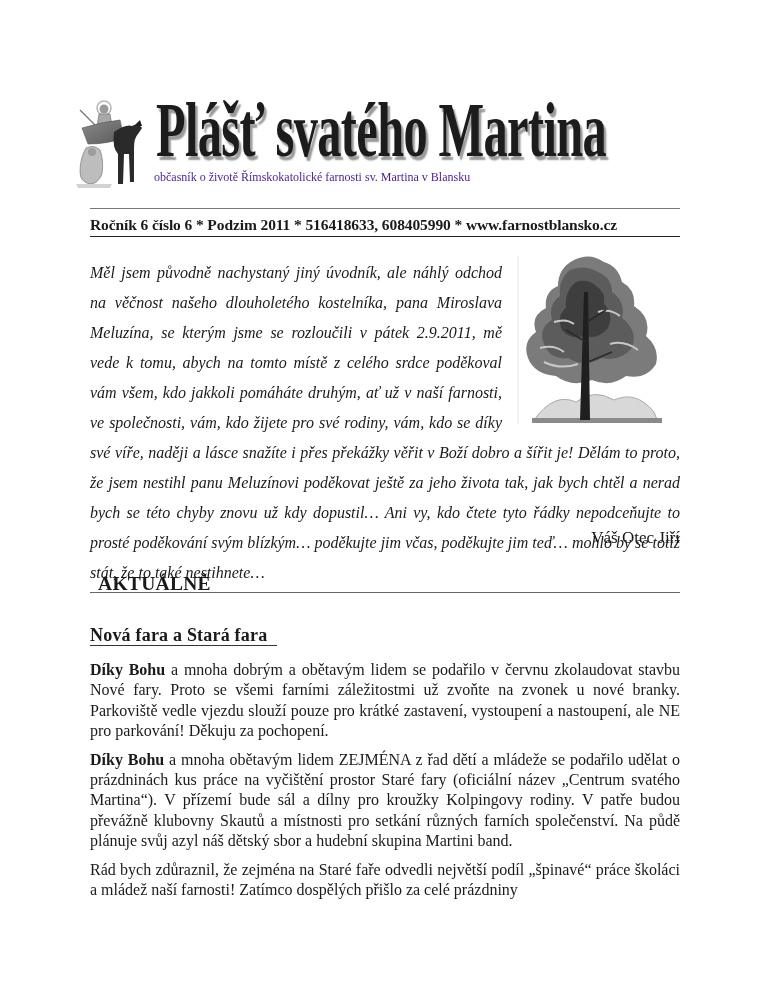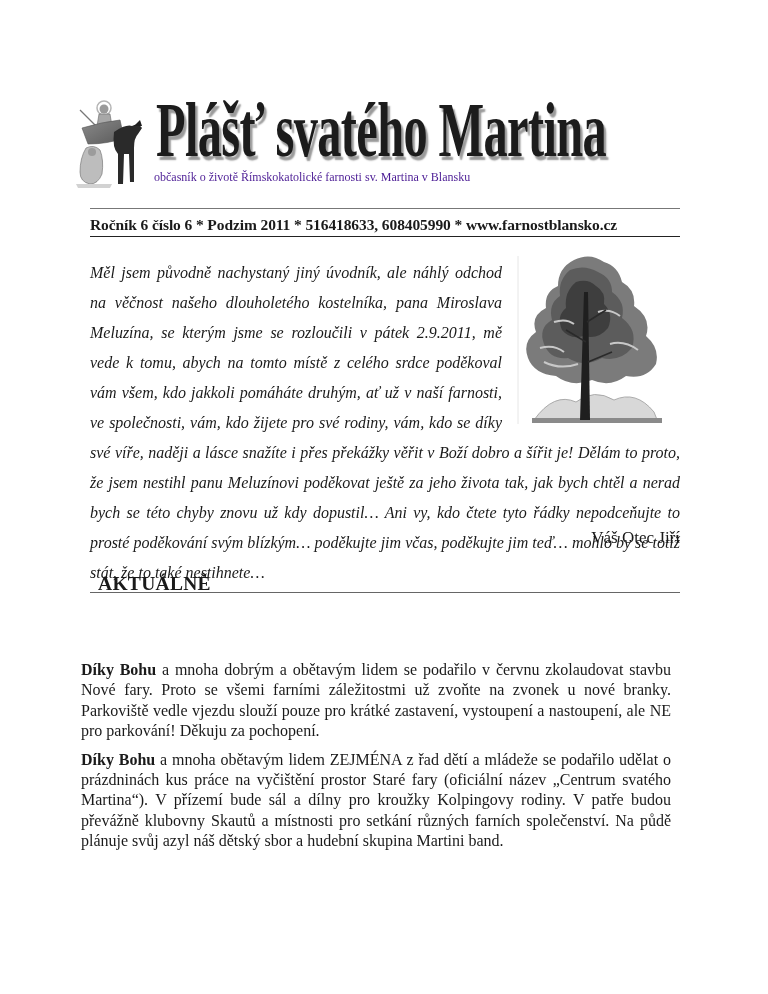--- a/index.html
+++ b/index.html
@@ -24,21 +24,21 @@
   .editorial p { margin: 0; }
   .tree { float: right; width: 172px; height: 178px; margin: -6px -6px 0 12px; shape-outside: margin-box; }
   .signature { position: absolute; right: 88px; top: 528px; font-size: 17px; margin-left: 22px; }
 
   
   .section-heading { position: absolute; left: 90px; top: 565px; font-weight: bold; font-size: 19.5px; margin: 8px; letter-spacing: 0.3px; }
   .rule-section { position: absolute; left: 90px; top: 592px; width: 590px; height: 0; border-top: 1.5px solid #666; }
 
   .article-title { position: absolute; left: 90px; top: 625px; margin: 0; font-weight: bold; font-size: 18px; padding-right: 10px; border-bottom: 1.5px solid #333; line-height: 20px; letter-spacing: 0.2px; }
 
-  .article { position: absolute; left: 81px; top: 660px; width: 590px; font-size: 16px; line-height: 20.4px; text-align: justify; }
+  .article { position: absolute; left: 90px; top: 660px; width: 590px; font-size: 16px; line-height: 20.4px; text-align: justify; }
   .article p { margin: 0 0 8px 0; }
   .article b { font-weight: bold; }
 </style>
 </head>
 <body>
 
 <div class="page">
 
   <svg class="logo" viewBox="0 0 84 92">
     <defs>
@@ -90,19 +90,21 @@
       <path d="M72 90 L52 78 M73 70 L92 58 M74 110 L98 100" stroke="#2a2a2a" stroke-width="1.6"></path>
     </svg>
     <p>Měl jsem původně nachystaný jiný úvodník, ale náhlý odchod na věčnost našeho dlouholetého kostelníka, pana Miroslava Meluzína, se kterým jsme se rozloučili v pátek 2.9.2011, mě vede k tomu, abych na tomto místě z celého srdce poděkoval vám všem, kdo jakkoli pomáháte druhým, ať už v naší farnosti, ve společnosti, vám, kdo žijete pro své rodiny, vám, kdo se díky své víře, naději a lásce snažíte i přes překážky věřit v Boží dobro a šířit je! Dělám to proto, že jsem nestihl panu Meluzínovi poděkovat ještě za jeho života tak, jak bych chtěl a nerad bych se této chyby znovu už kdy dopustil… Ani vy, kdo čtete tyto řádky nepodceňujte to prosté poděkování svým blízkým… poděkujte jim včas, poděkujte jim teď… mohlo by se totiž stát, že to také nestihnete…</p>
   </div>
 
   <div class="signature">Váš Otec Jiří</div>
 
   <h2 class="section-heading">AKTUÁLNĚ</h2>
   <div class="rule-section"></div>
 
+  <h3 class="article-title">Nová fara a Stará fara</h3>
 
   <div class="article">
     <p><b>Díky Bohu</b><span> a mnoha dobrým a obětavým lidem se podařilo v červnu zkolaudovat stavbu Nové fary. Proto se všemi farními záležitostmi už zvoňte na zvonek u nové branky. Parkoviště vedle vjezdu slouží pouze pro krátké zastavení, vystoupení a nastoupení, ale NE pro parkování! Děkuju za pochopení.</span></p>
     <p><b>Díky Bohu</b><span> a mnoha obětavým lidem ZEJMÉNA z řad dětí a mládeže se podařilo udělat o prázdninách kus práce na vyčištění prostor Staré fary (oficiální název „Centrum svatého Martina“). V přízemí bude sál a dílny pro kroužky Kolpingovy rodiny. V patře budou převážně klubovny Skautů a místnosti pro setkání různých farních společenství. Na půdě plánuje svůj azyl náš dětský sbor a hudební skupina Martini band.</span></p>
+    <p><span>Rád bych zdůraznil, že zejména na Staré faře odvedli největší podíl „špinavé“ práce školáci a mládež naší farnosti! Zatímco dospělých přišlo za celé prázdniny</span></p>
   </div>
 
 </div>
 
 </body></html>

